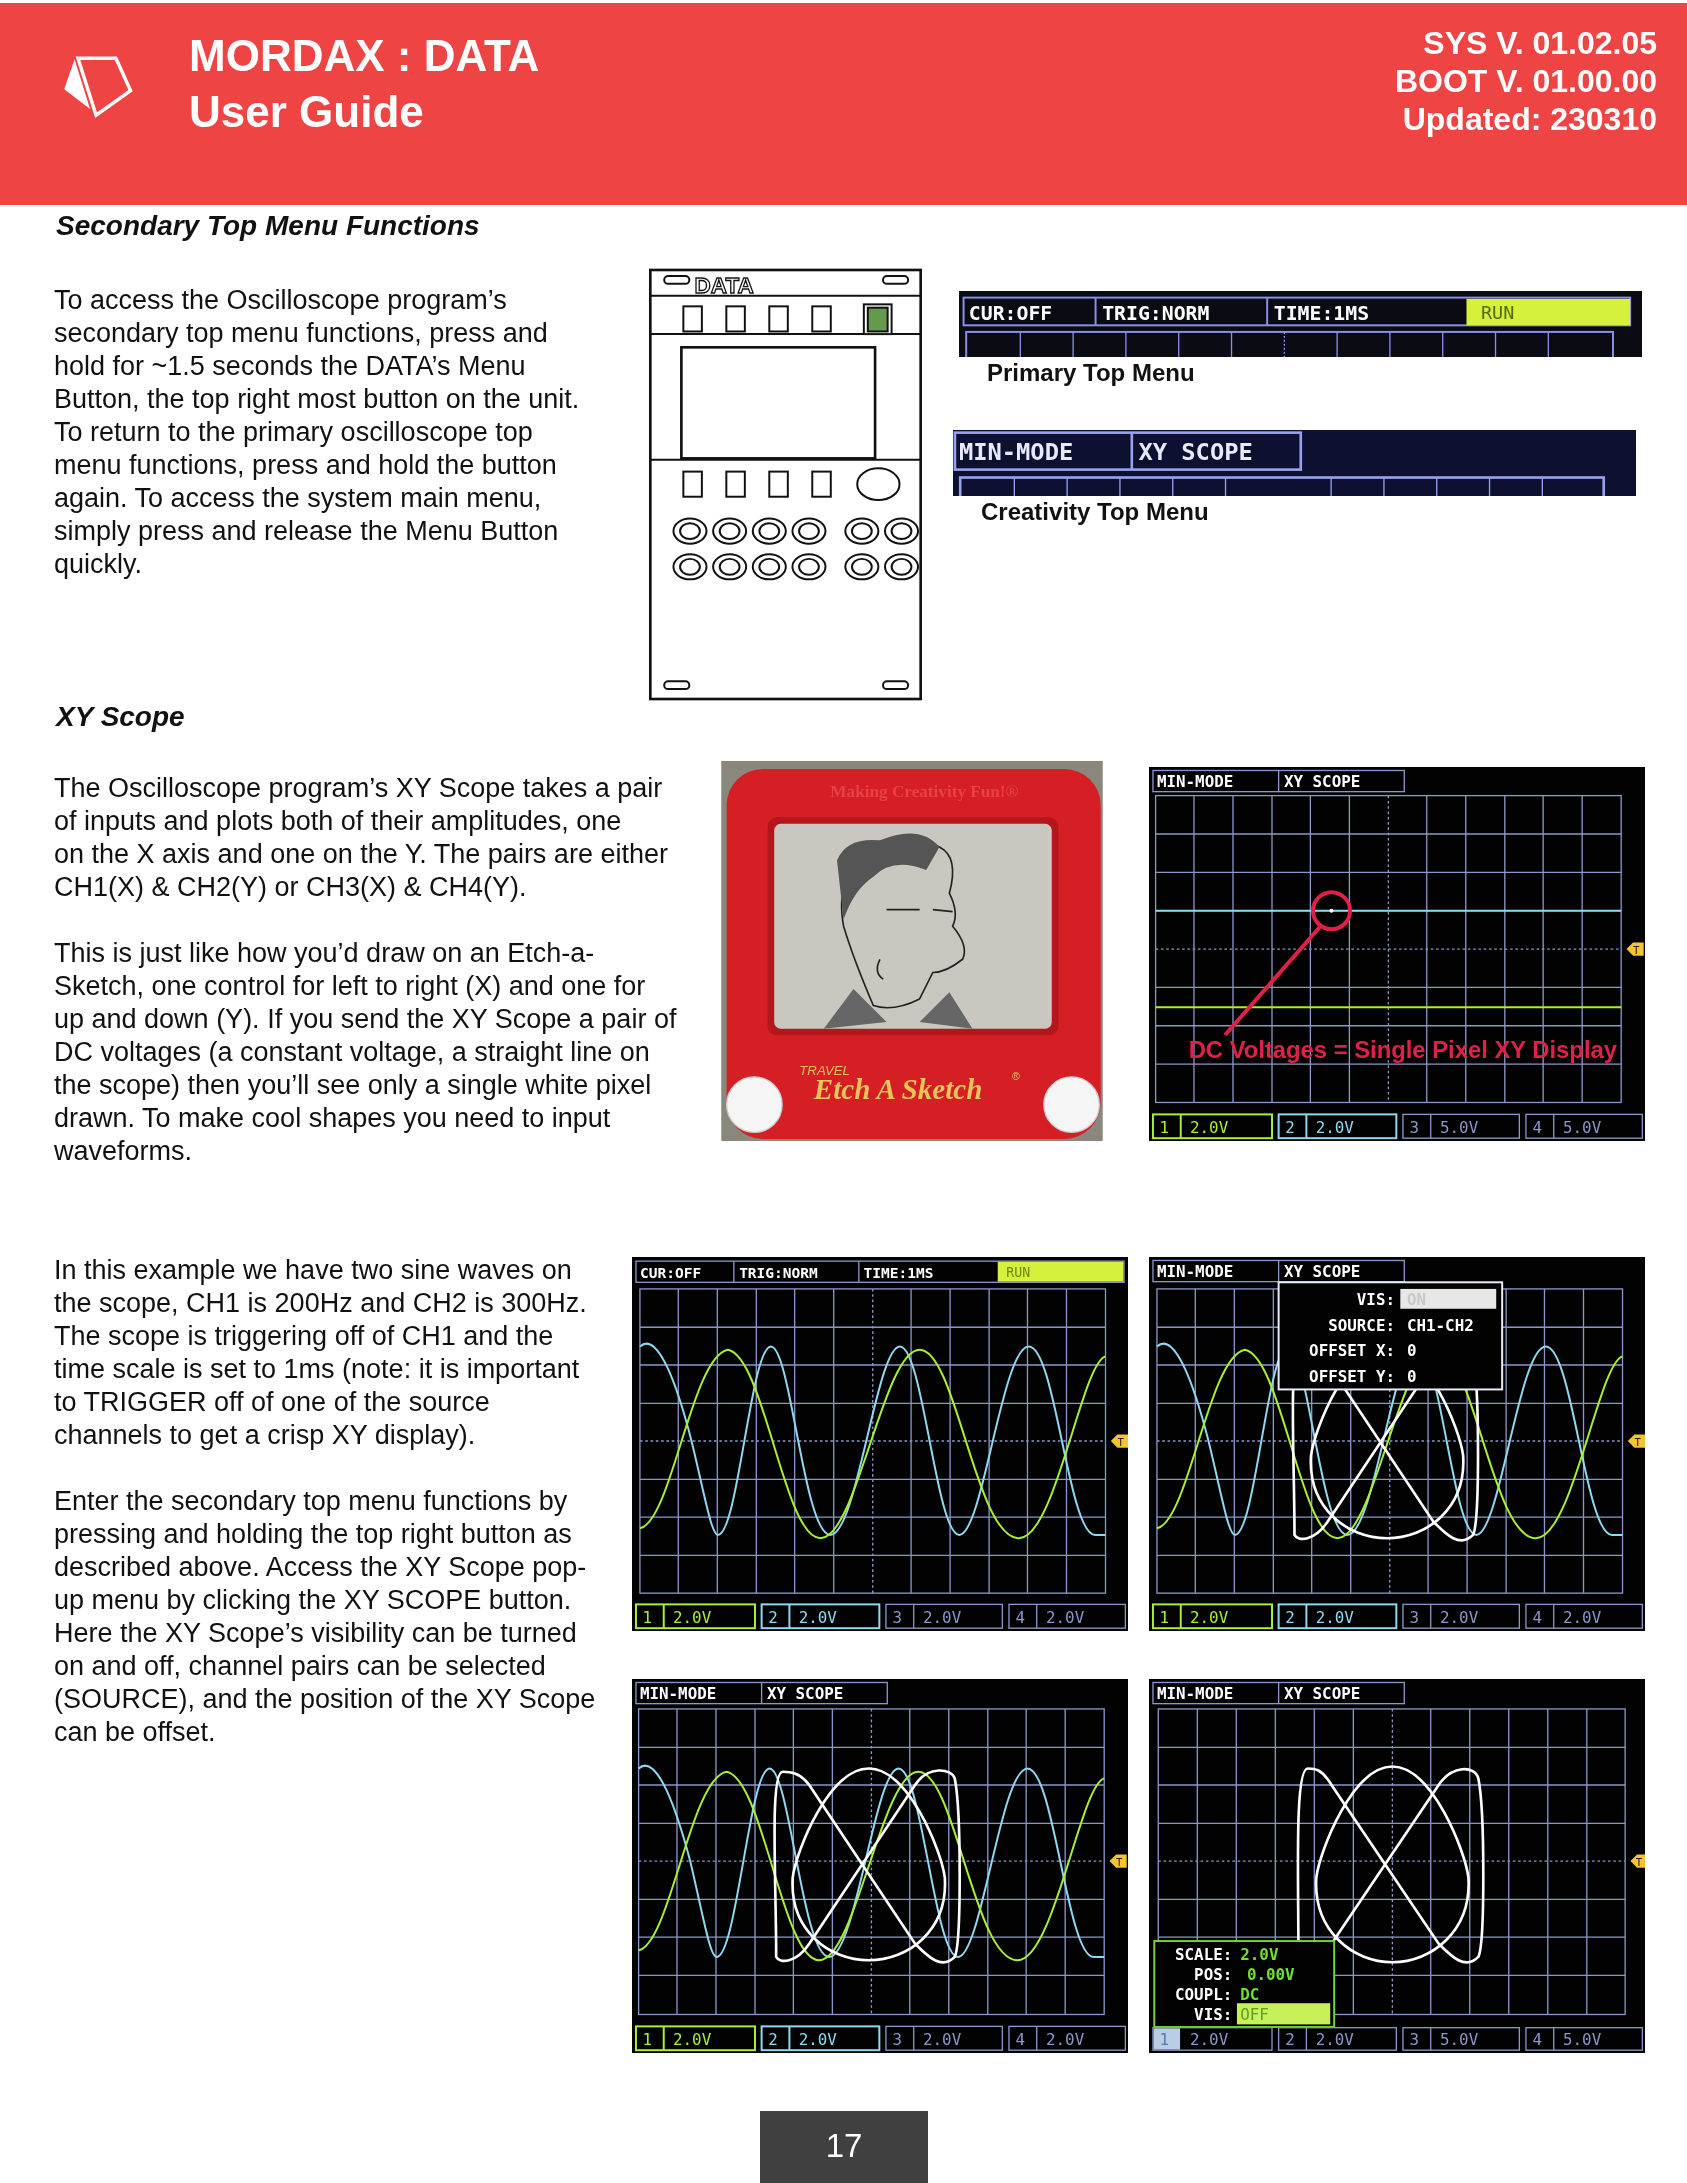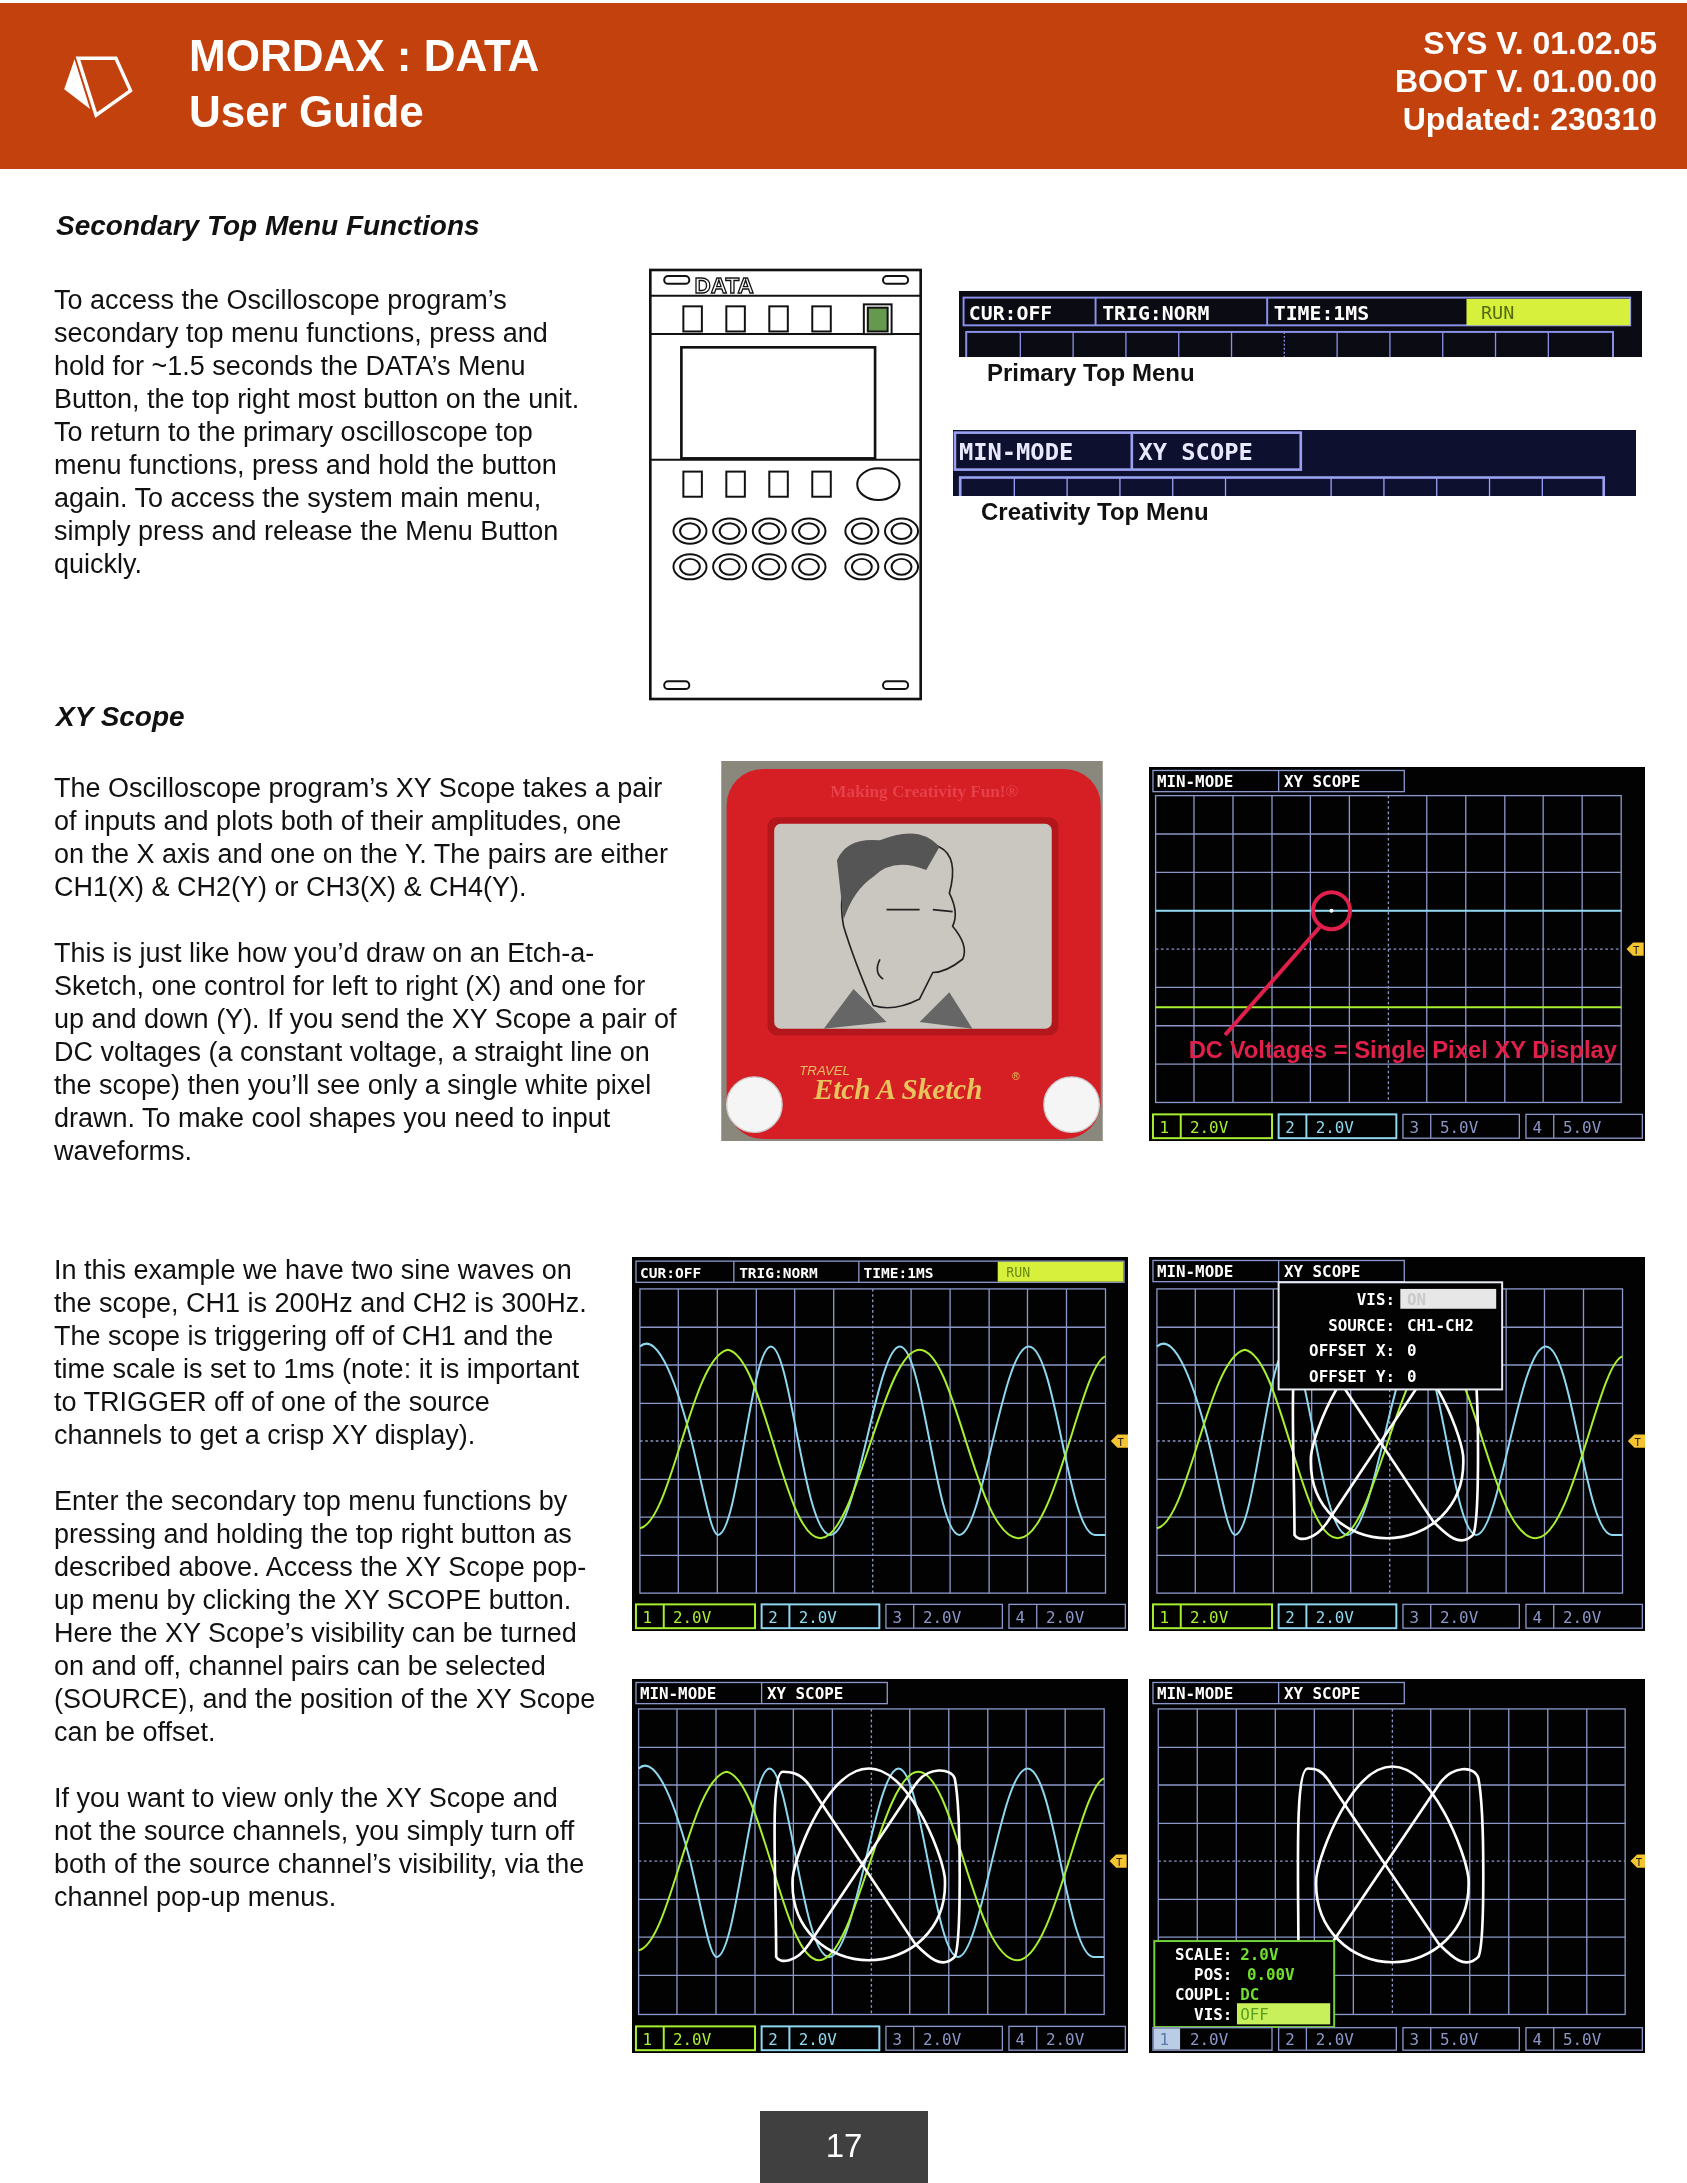--- a/index.html
+++ b/index.html
@@ -1,19 +1,19 @@
 <!DOCTYPE html>
 <html style="font-size:10.6px"><head>
 <meta charset="utf-8">
 <style>
   * { box-sizing: border-box; margin: 0; padding: 0; }
   html, body { width: 1687px; height: 2183px; background: #ffffff; overflow: hidden; }
   body { position: relative; font-family: "Liberation Sans", sans-serif; color: #111; }
 
-  .header { position: absolute; left: 0; top: 2.6px; width: 1687px; height: 166px; background: #c2410c; }
+  .header { position: absolute; left: 0; top: 2.6px; width: 1687px; height: 202px; background: #ef4444; }
   .logo { position: absolute; left: 53px; top: 29px; width: 112px; height: 106px; }
   .brand { position: absolute; left: 189px; top: 25px; color: #fff; font-weight: bold; font-size: 44px; line-height: 56px; }
   .versions { position: absolute; right: 30px; top: 21px; color: #fff; font-weight: bold; font-size: 32px; line-height: 38px; text-align: right; }
 
   h2.section { position: absolute; left: 56px; font-style: italic; font-weight: bold; font-size: 28px; color: #111; }
   .para { position: absolute; left: 54px; font-size: 27px; line-height: 33px; color: #111; }
   .para p { white-space: pre-line; }
   .para p + p { margin-top: 33px; }
 
   .panel-drawing { position: absolute; left: 648px; top: 268px; width: 275px; height: 433px; }
@@ -264,24 +264,20 @@
 to TRIGGER off of one of the source
 channels to get a crisp XY display).</p>
   <p>Enter the secondary top menu functions by
 pressing and holding the top right button as
 described above. Access the XY Scope pop-
 up menu by clicking the XY SCOPE button.
 Here the XY Scope’s visibility can be turned
 on and off, channel pairs can be selected
 (SOURCE), and the position of the XY Scope
 can be offset.</p>
-  <p>If you want to view only the XY Scope and
-not the source channels, you simply turn off
-both of the source channel’s visibility, via the
-channel pop-up menus.</p>
 </div>
 
 <div class="photo" style="left:632px; top:1257px; width:496px; height:374px;">
   <svg width="496" height="374" viewBox="0 0 750 565">
     <rect width="750" height="565" fill="#020203"></rect>
     <rect x="6" y="6" width="738" height="32" fill="none" stroke="#8b97c8" stroke-width="2"></rect>
     <line x1="154" y1="6" x2="154" y2="38" stroke="#8b97c8" stroke-width="2"></line>
     <line x1="343" y1="6" x2="343" y2="38" stroke="#8b97c8" stroke-width="2"></line>
     <rect x="553" y="7" width="190" height="30" fill="#d7f03c"></rect>
     <text class="scope-font" x="12" y="31" font-size="22" fill="#fff">CUR:OFF</text>

